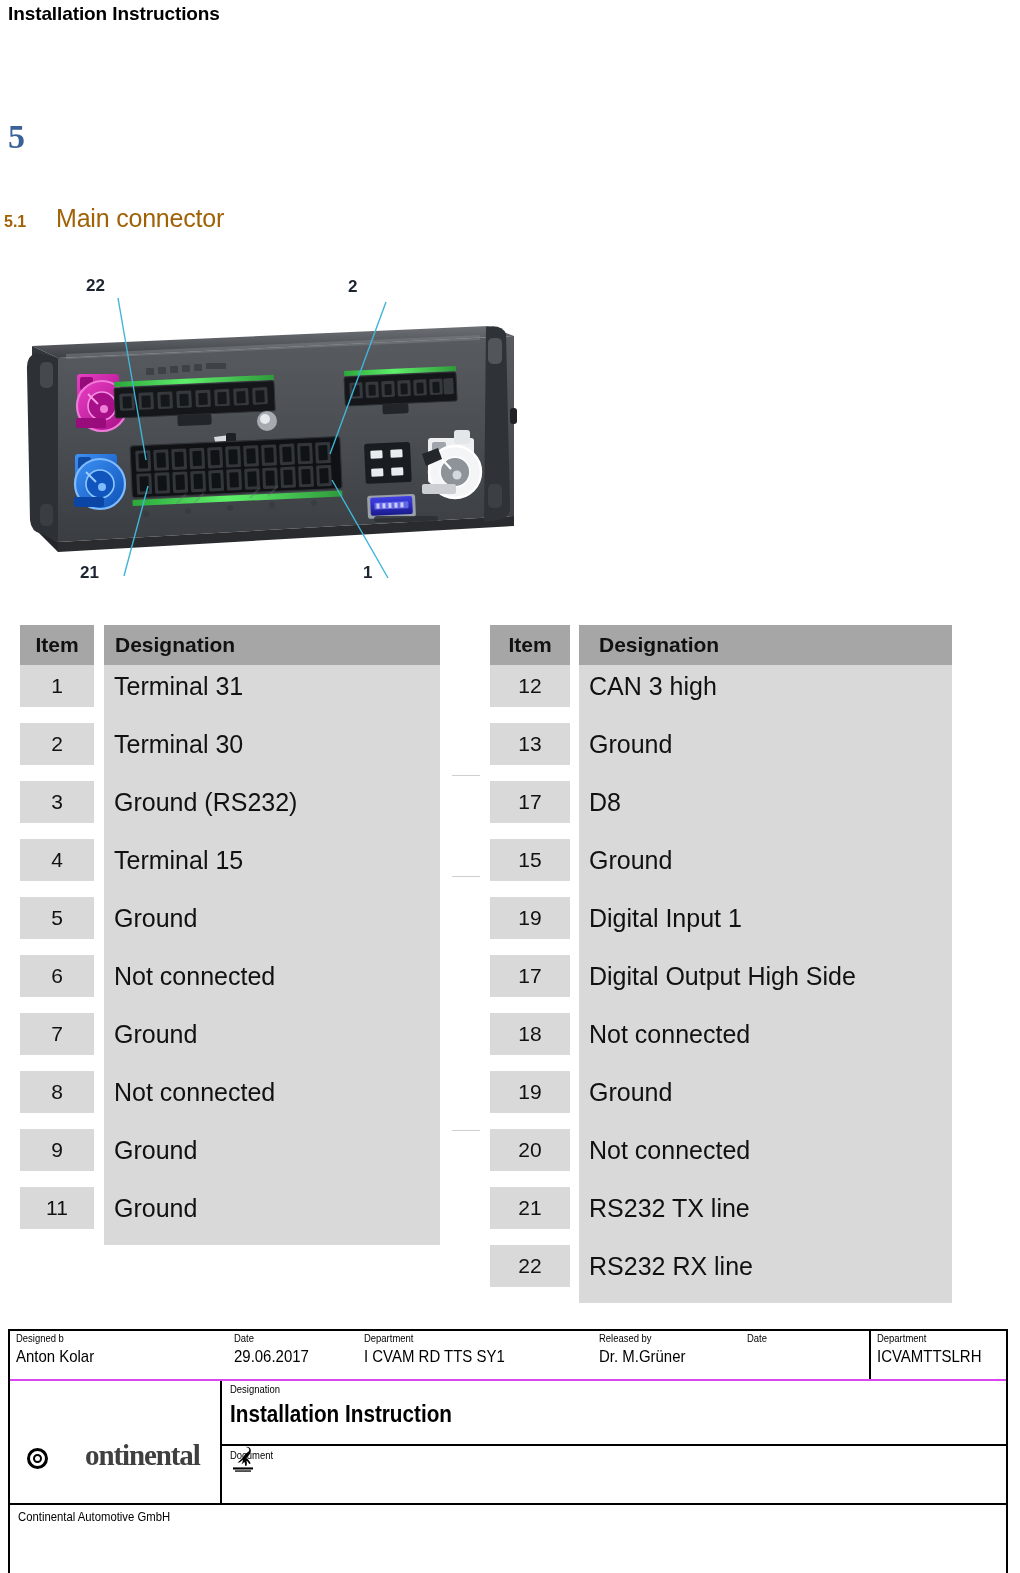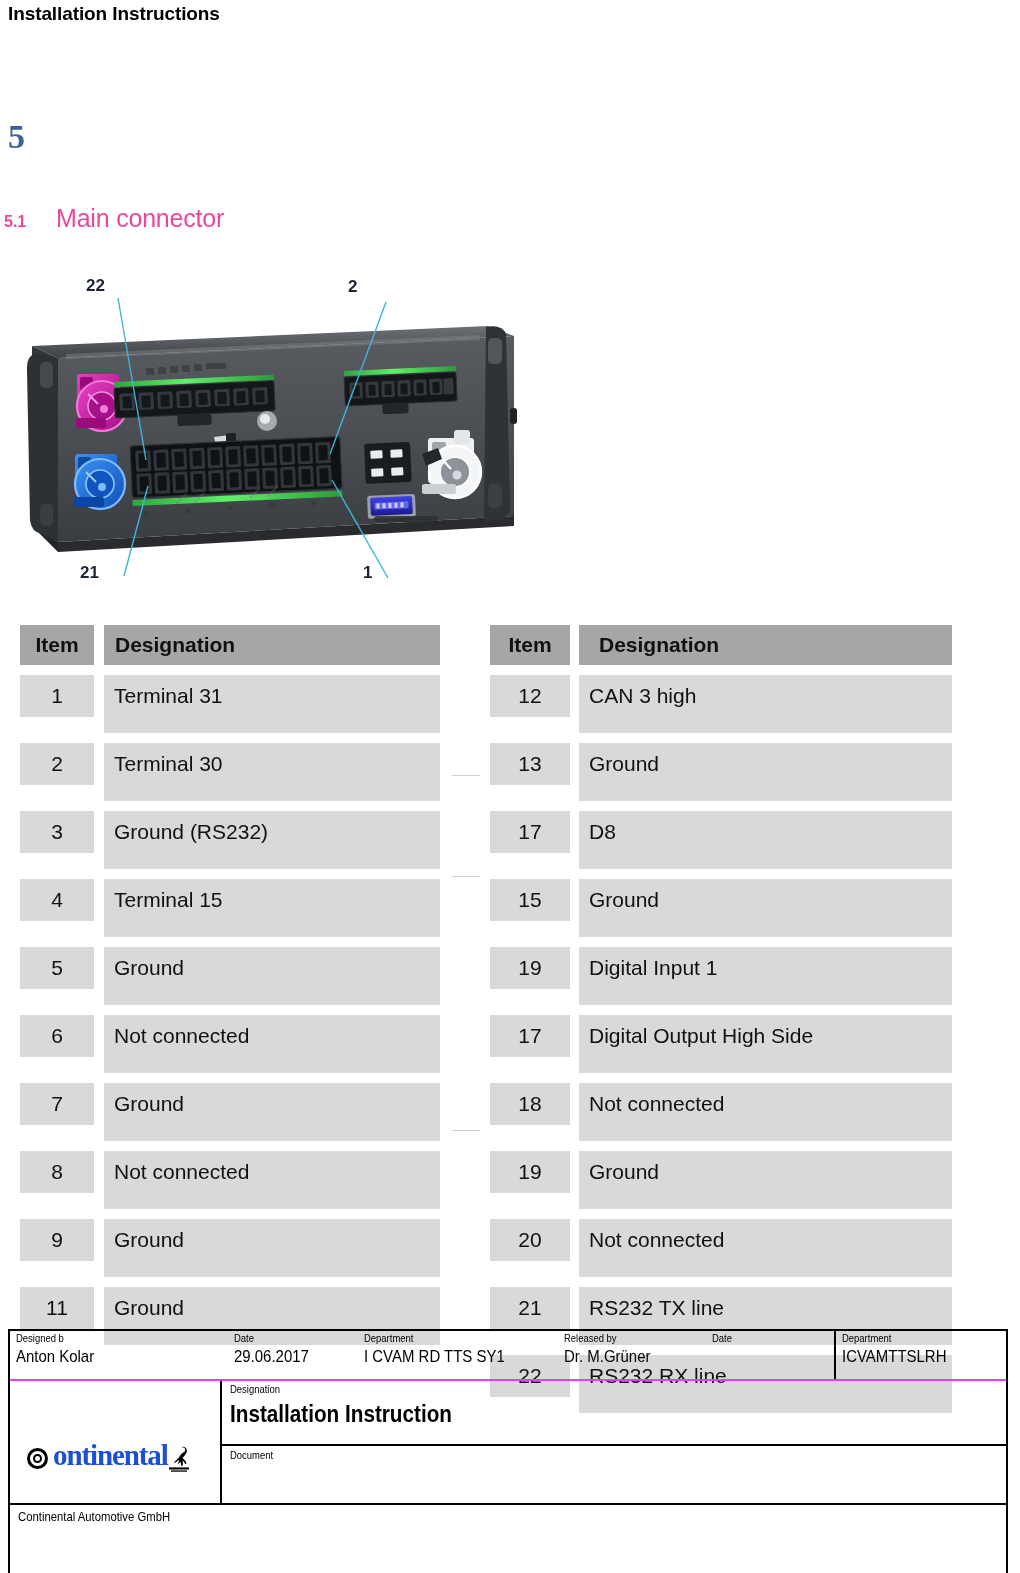--- a/index.html
+++ b/index.html
@@ -42,21 +42,21 @@
   }
   .h1-num { width: 40px; }
   .h1-txt { letter-spacing: 0.2px; }
 
   .h2-wrap {
     position: absolute;
     left: 4px;
     top: 204px;
     display: flex;
     align-items: baseline;
-    color: #ec4899;
+    color: #a16207;
   }
   .h2-num {
     font-size: 16px;
     font-weight: bold;
     width: 52px;
   }
   .h2-txt {
     font-size: 25px;
     font-weight: normal;
     letter-spacing: -0.2px;
@@ -82,36 +82,36 @@
   .c21 { left: 80px;  top: 563px; }
   .c1  { left: 363px; top: 563px; }
 
   
   .pintable { position: absolute; }
   .pintable.left  { left: 20px;  top: 625px; }
   .pintable.right { left: 490px; top: 625px; }
 
   .prow {
     display: flex;
-    margin-bottom: 10px;
+    margin-bottom: 0;
   }
   .pcell-item {
     background: #d9d9d9;
     height: 42px;
     line-height: 42px;
     text-align: center;
     font-size: 21px;
     color: #111;
     box-sizing: border-box;
   }
   .pcell-desig {
     background: #d9d9d9;
     height: 58px;
     line-height: 42px;
-    font-size: 21px;
+    font-size: 25px;
     color: #111;
     padding-left: 10px;
     box-sizing: border-box;
   }
   .prow.head .pcell-item,
   .prow.head .pcell-desig {
     background: #a6a6a6;
     font-weight: bold;
     height: 40px;
     line-height: 40px;
@@ -189,21 +189,22 @@
   .logo {
     position: absolute;
     left: 16px;
     top: 58px;
     display: flex;
     align-items: flex-end;
     font-family: "Liberation Serif", serif;
     font-weight: bold;
     font-size: 29px;
     letter-spacing: -1.1px;
-    color: #1d4ed8;
+    color: #404040;
+    gap: 32px;
   }
   .logo .cmark {
     position: relative;
     display: inline-block;
     width: 27px;
     height: 29px;
   }
   .logo .cmark .ring {
     position: absolute;
     left: 1px; top: 5px;
@@ -683,21 +684,21 @@
       <div class="fvalue">Anton Kolar</div>
     </div>
     <div class="fcell" style="width:130px;">
       <div class="flabel">Date</div>
       <div class="fvalue">29.06.2017</div>
     </div>
     <div class="fcell" style="width:200px;">
       <div class="flabel">Department</div>
       <div class="fvalue">I CVAM RD TTS SY1</div>
     </div>
-    <div class="fcell" style="width:148px;">
+    <div class="fcell" style="width:148px;margin-left:35px;">
       <div class="flabel">Released by</div>
       <div class="fvalue">Dr. M.Grüner</div>
     </div>
     <div class="fcell fdiv-r" style="width:130px;">
       <div class="flabel">Date</div>
       <div class="fvalue"></div>
     </div>
     <div class="fcell" style="flex:1;">
       <div class="flabel">Department</div>
       <div class="fvalue">ICVAMTTSLRH</div>

